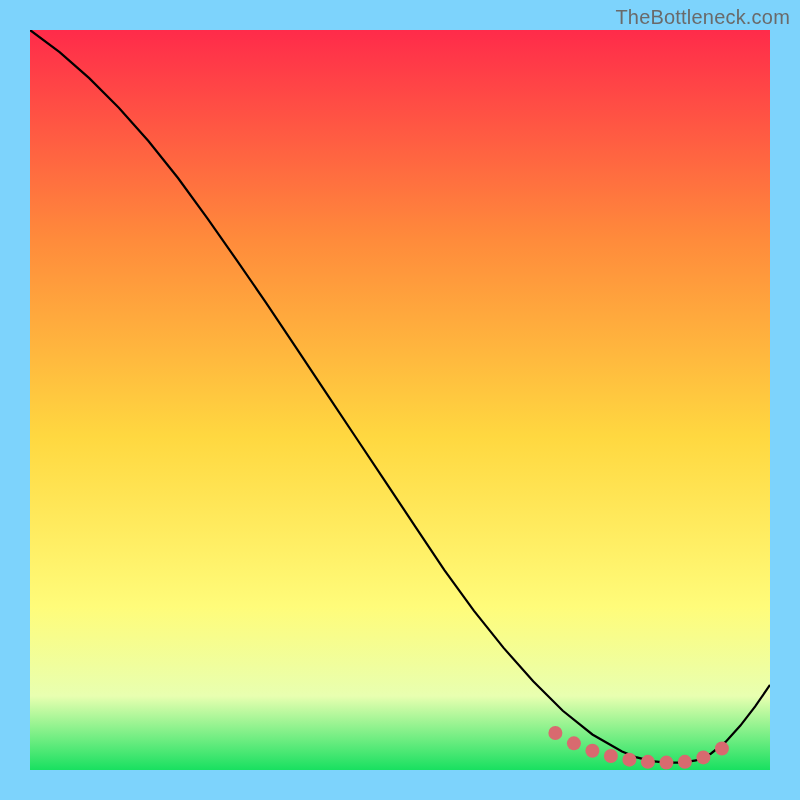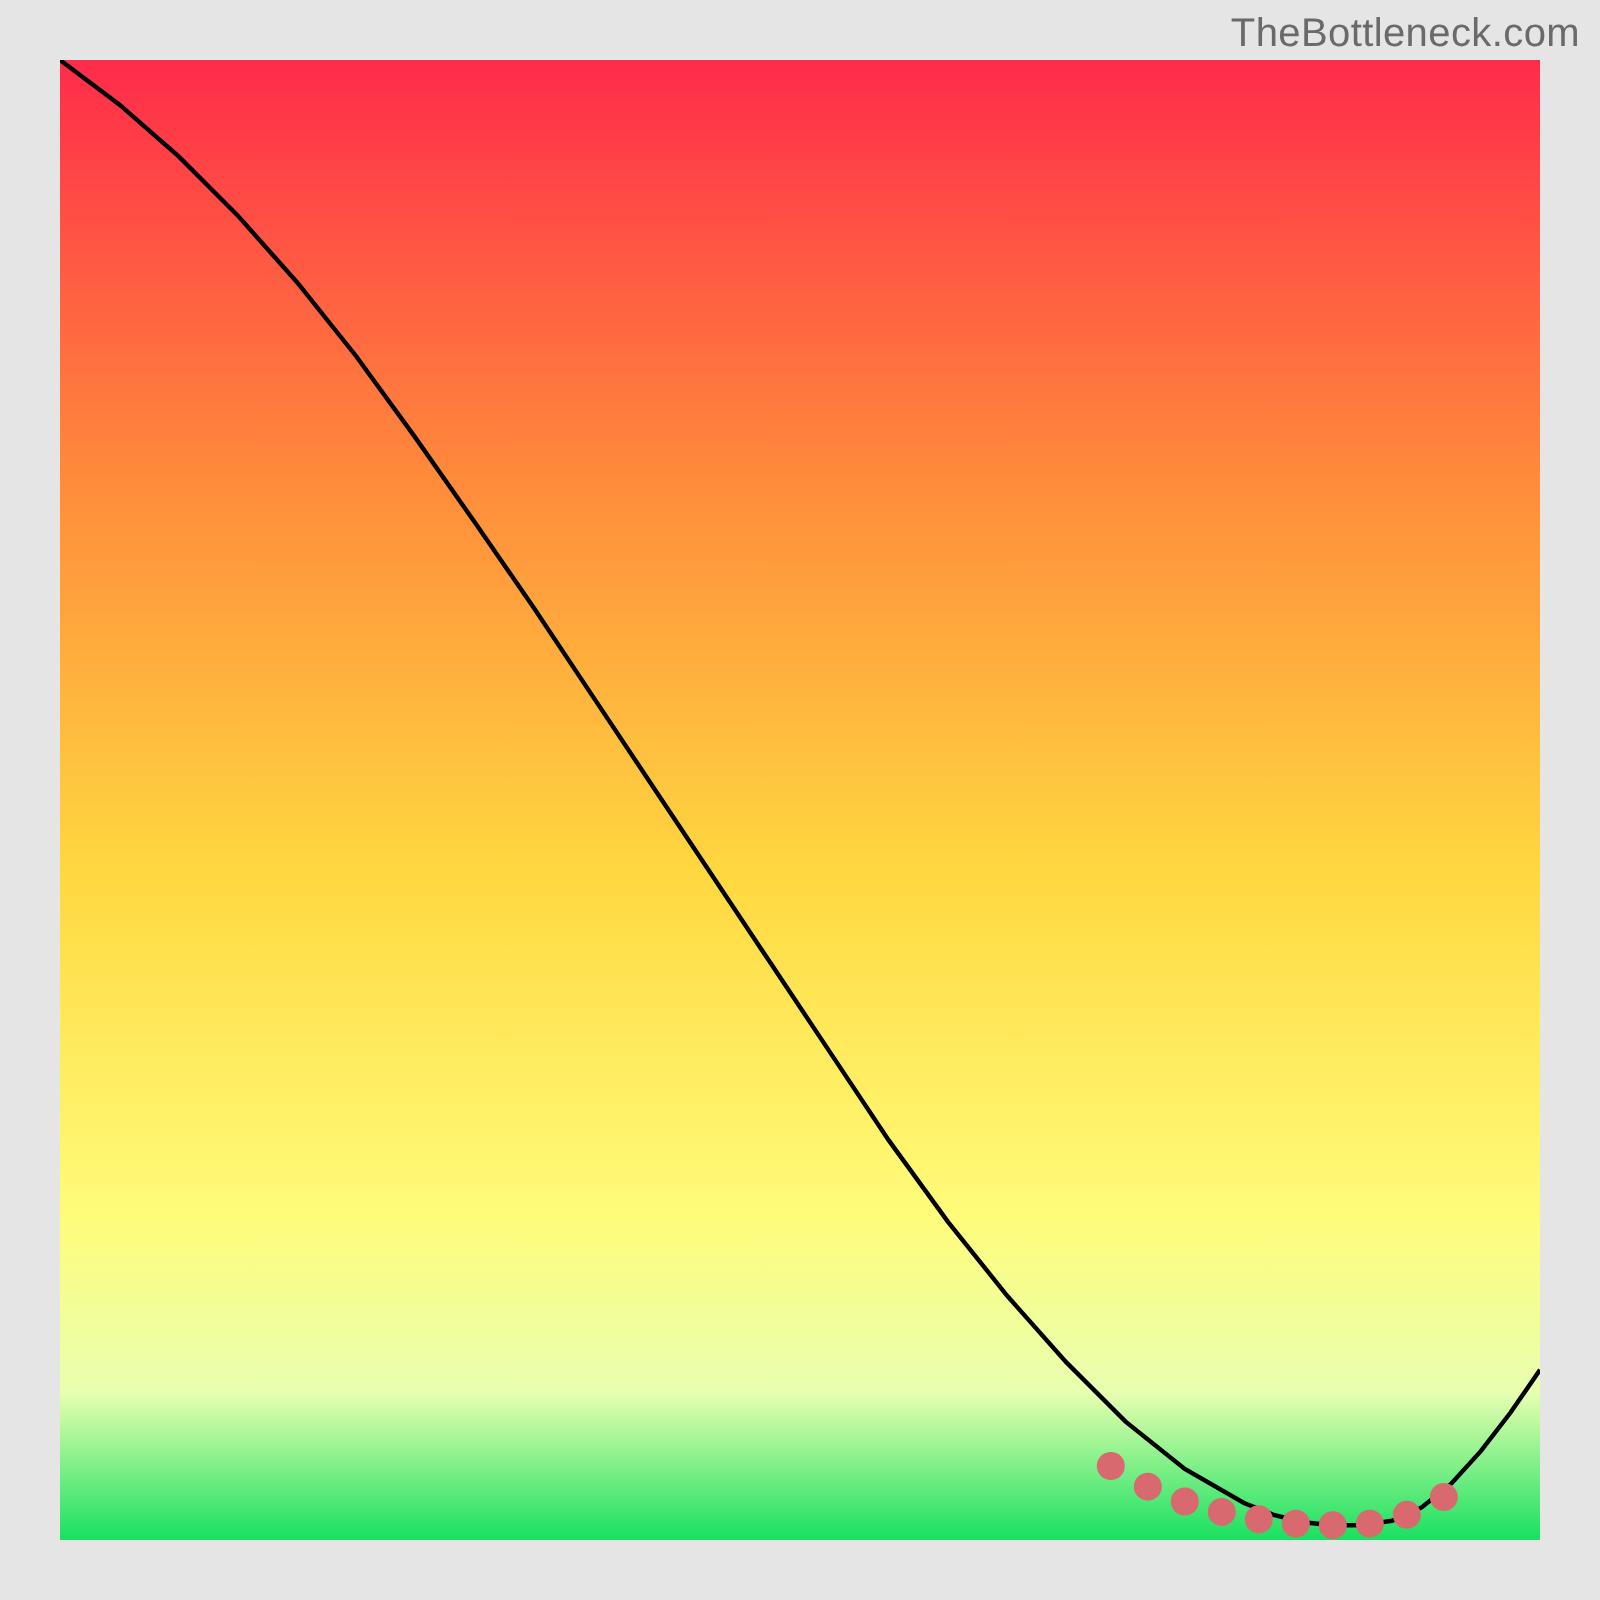--- a/index.html
+++ b/index.html
@@ -8,21 +8,21 @@
     width: 800px;
     height: 800px;
     background: #000;
     overflow: hidden;
     font-family: Arial, Helvetica, sans-serif;
   }
   .page {
     position: relative;
     width: 800px;
     height: 800px;
-    background: #e5e5e5;
+    background: #7dd3fc;
   }
   .attribution {
     position: absolute;
     top: 6px;
     right: 10px;
     color: #6a6a6a;
     font-size: 20px;
     font-weight: 500;
     letter-spacing: 0.2px;
     z-index: 20;

